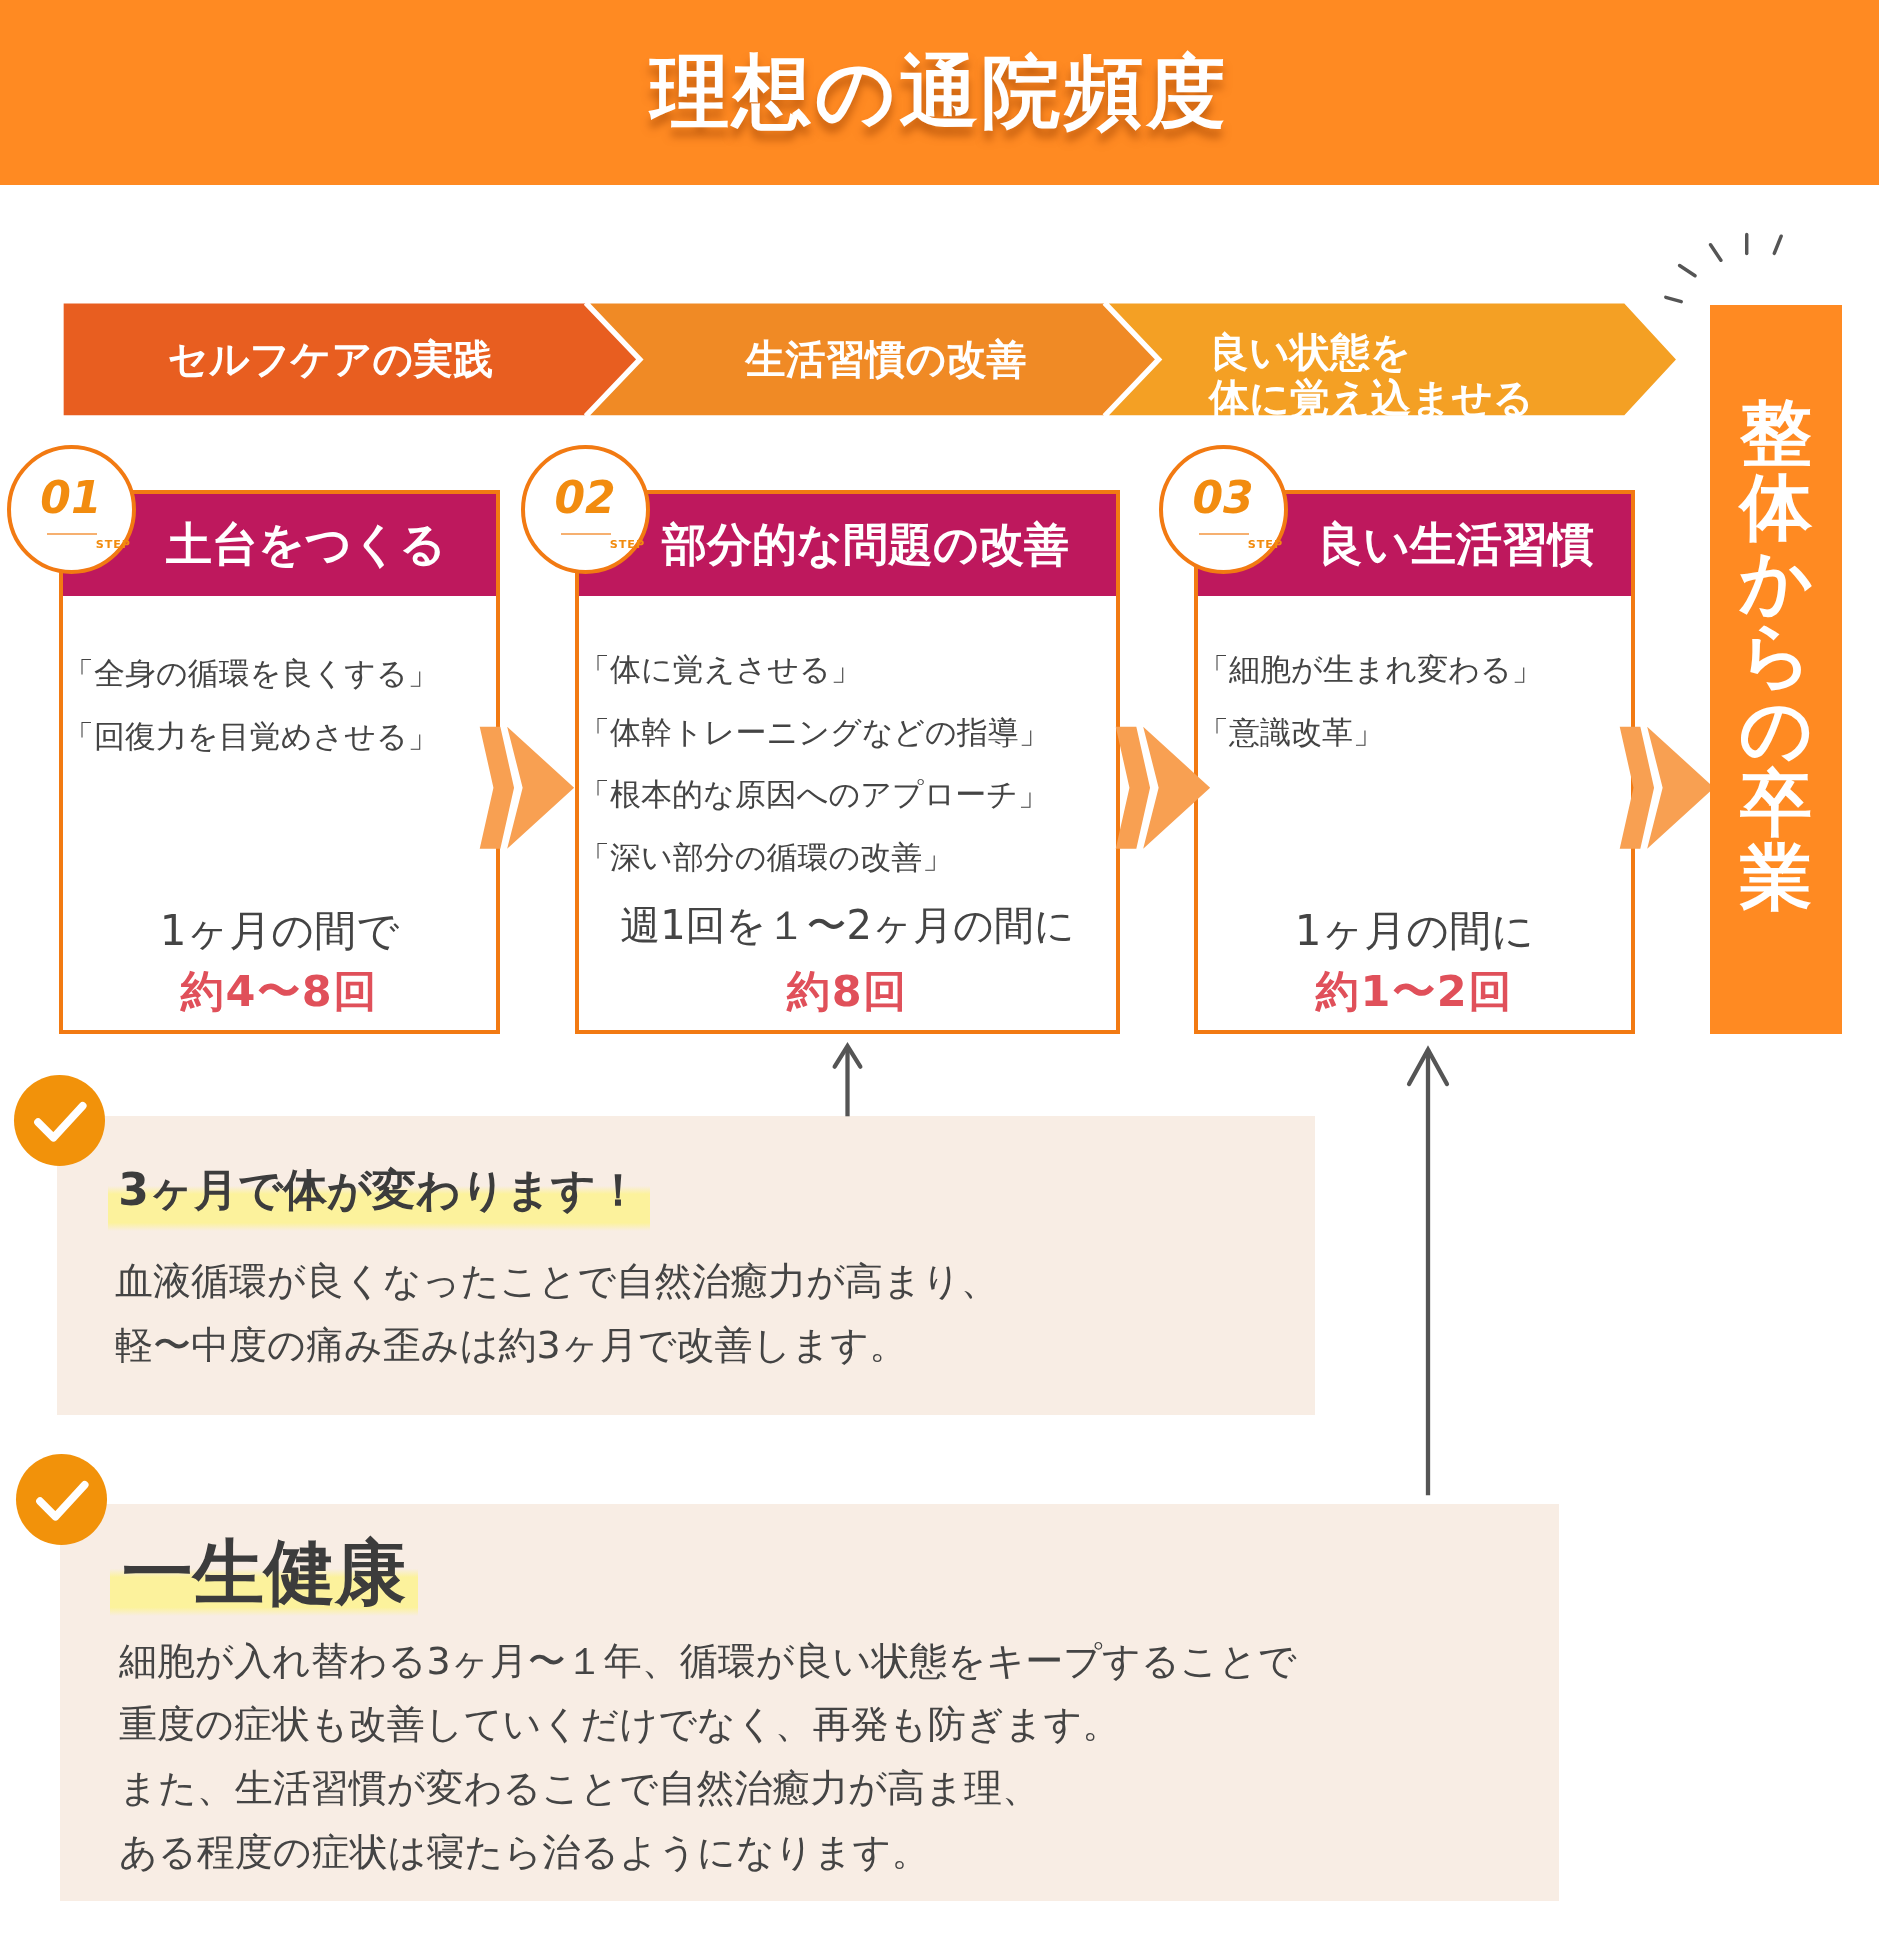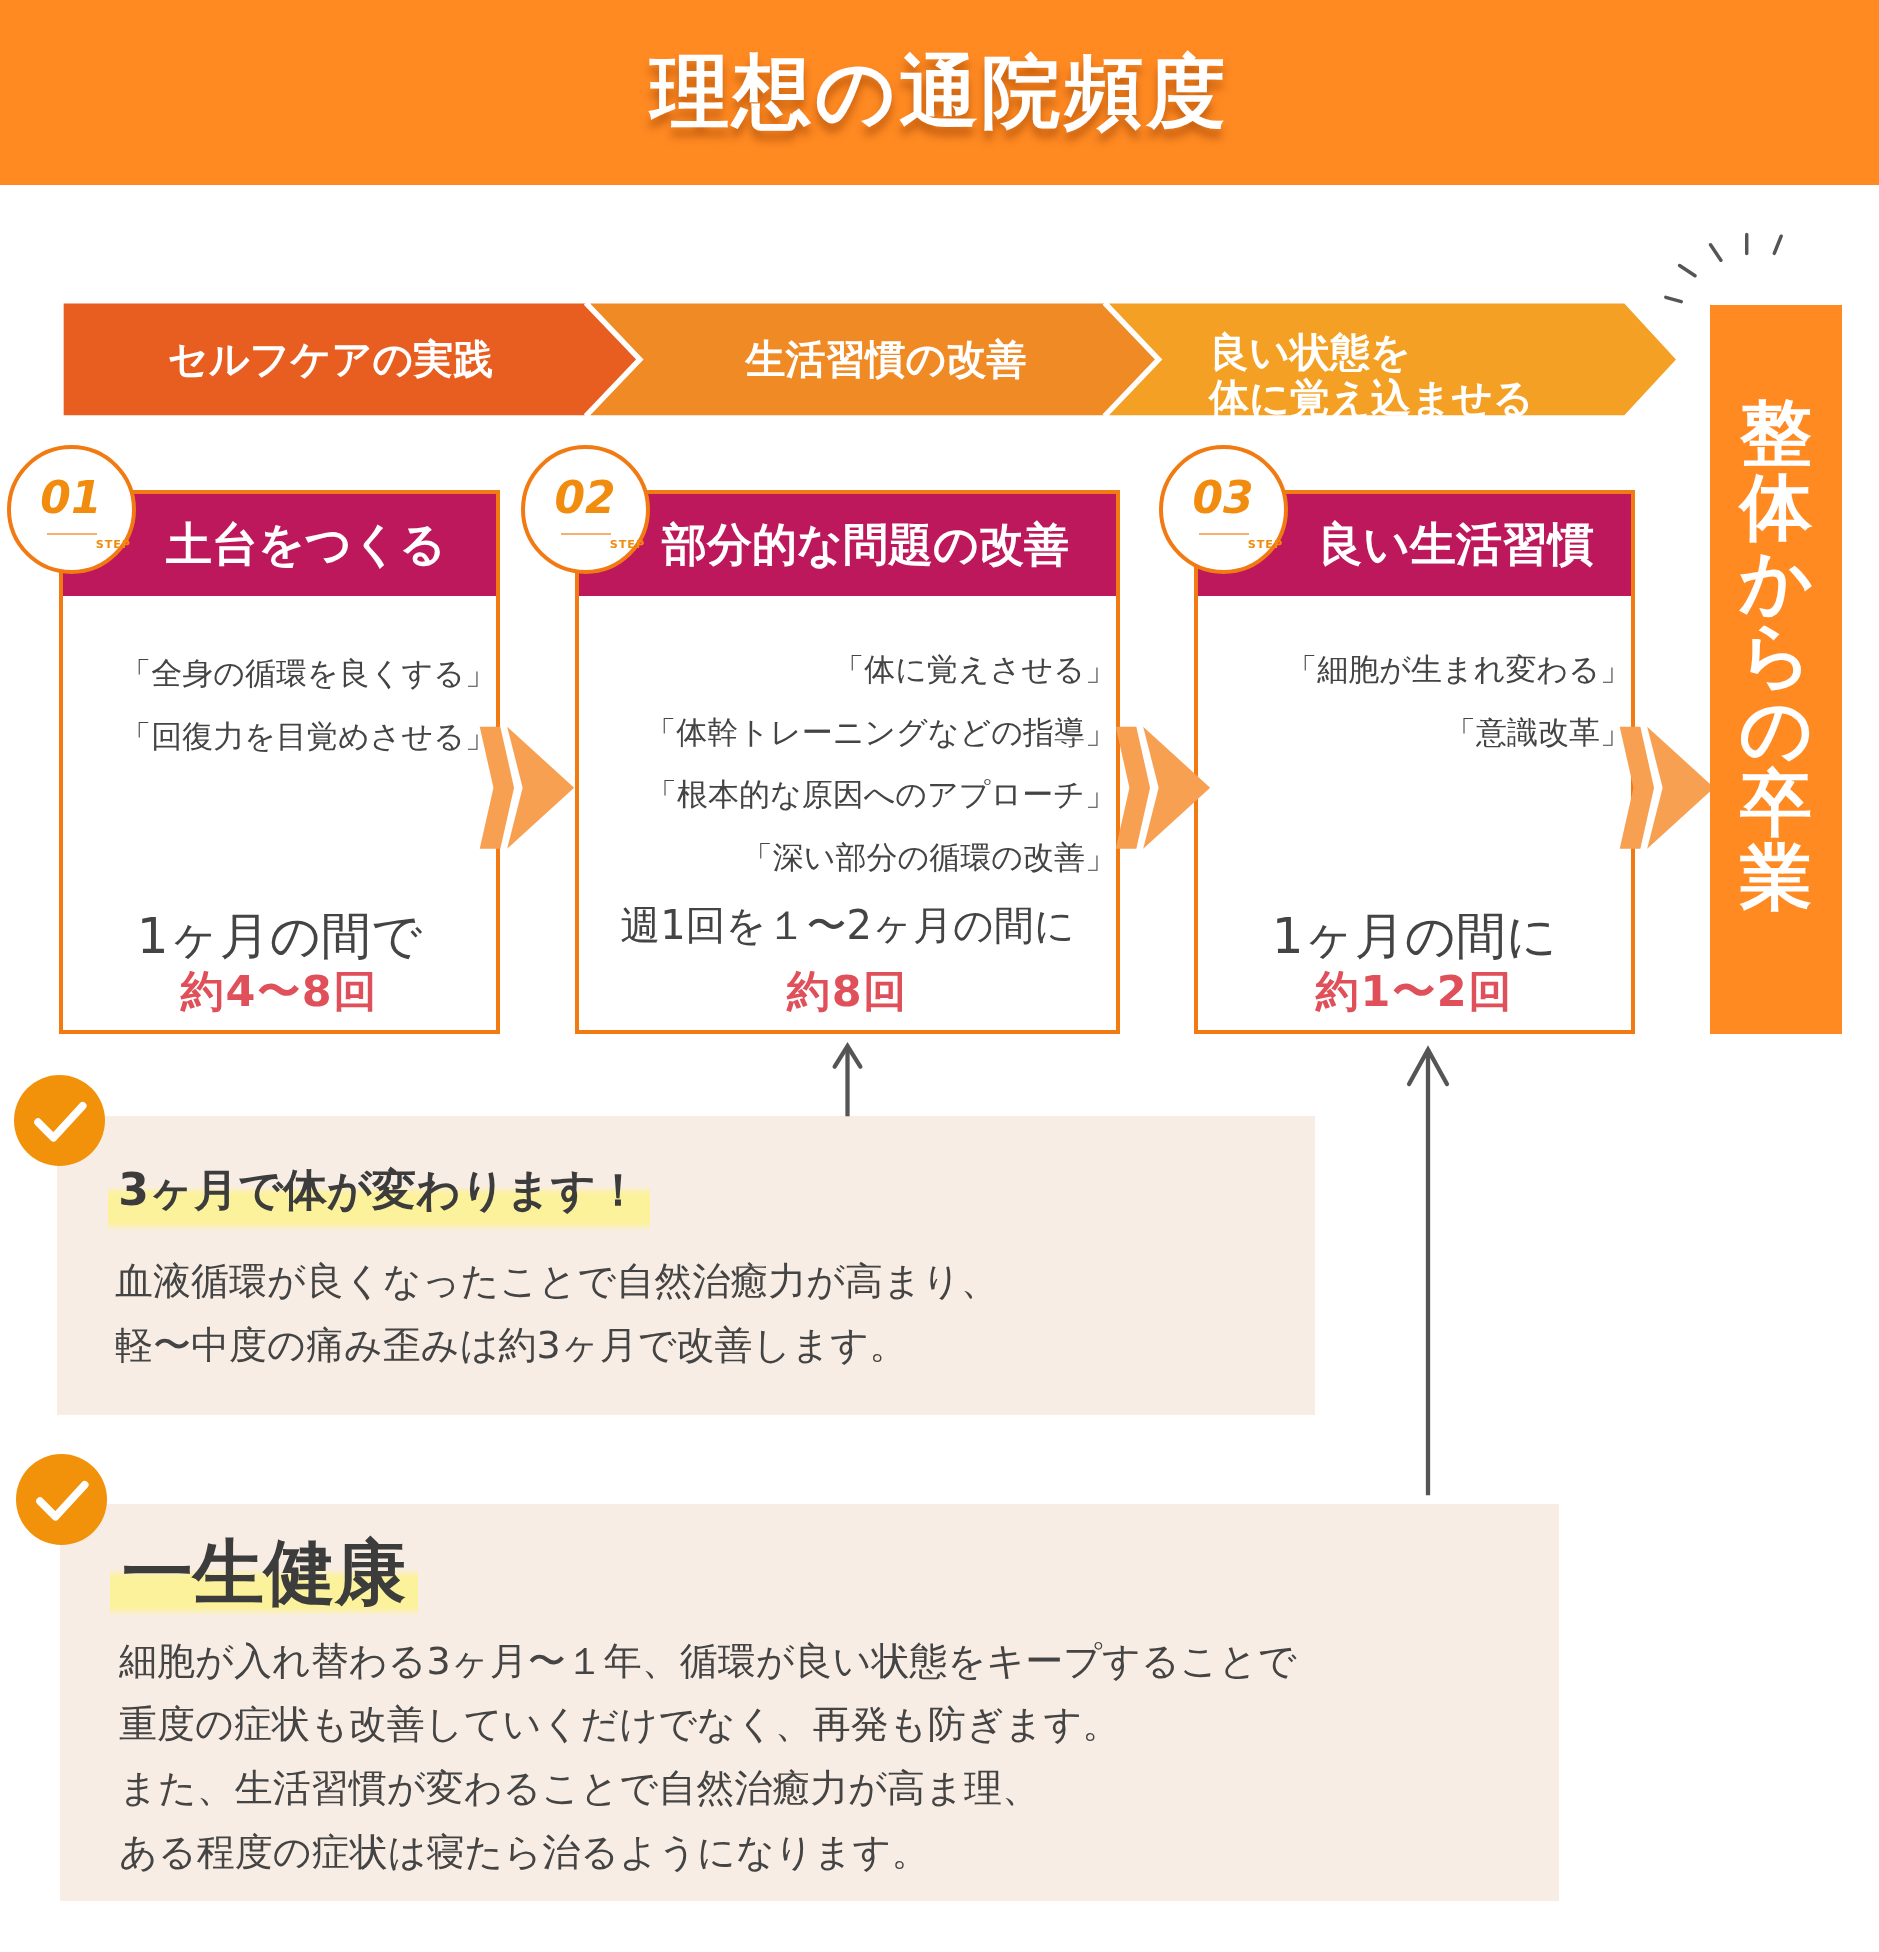--- a/index.html
+++ b/index.html
@@ -17,22 +17,22 @@
   .band-text { color:#fff; font-weight:bold; font-size:40px; line-height:46px; display:flex; align-items:center; justify-content:center; text-align:left; }
 
   
   .step-box { border:4.3px solid #F27A12; background:#fff; box-sizing:border-box; }
   .step-head { background:#be185d; }
   .step-title { color:#fff; font-weight:bold; font-size:46px; display:flex; align-items:center; }
   .step-circle { width:129px; height:129px; border-radius:50%; background:#fff; border:4.3px solid #F27A12; box-sizing:border-box; }
   .step-num { left:0; top:19px; width:120px; text-align:center; color:#F28C0F; font-weight:bold; font-style:italic; font-size:44px; line-height:60px; }
   .step-rule { left:36px; top:84px; width:50px; height:1.7px; background:#F6B070; }
   .step-label { left:0; top:89px; width:120px; text-align:right; color:#F28C0F; font-size:11.2px; font-weight:bold; letter-spacing:0.9px; }
-  .quote { width:100%; text-align:right; font-size:31px; color:#444; white-space:nowrap; }
-  .freq { width:100%; text-align:center; font-size:50px; color:#444; white-space:nowrap; }
+  .quote { width:100%; text-align:left; font-size:31px; color:#444; white-space:nowrap; }
+  .freq { width:100%; text-align:center; font-size:42px; color:#444; white-space:nowrap; }
   .freq-count { width:100%; text-align:center; font-size:43px; color:#E0505A; font-weight:bold; white-space:nowrap; letter-spacing:1.7px; }
 
   
   #grad-box { left:1710px; top:305px; width:132px; height:729px; background:#FF8A22; }
   #grad-text { left:1710px; top:396px; width:132px; color:#fff; font-weight:bold; font-size:72px; line-height:74px; text-align:center; }
 
   
   .note-bg { background:#F8EDE4; }
   .check { width:91px; height:91px; border-radius:50%; background:#F2920A; }
   .note-heading { font-weight:bold; color:#3c3c3c; white-space:nowrap; }

